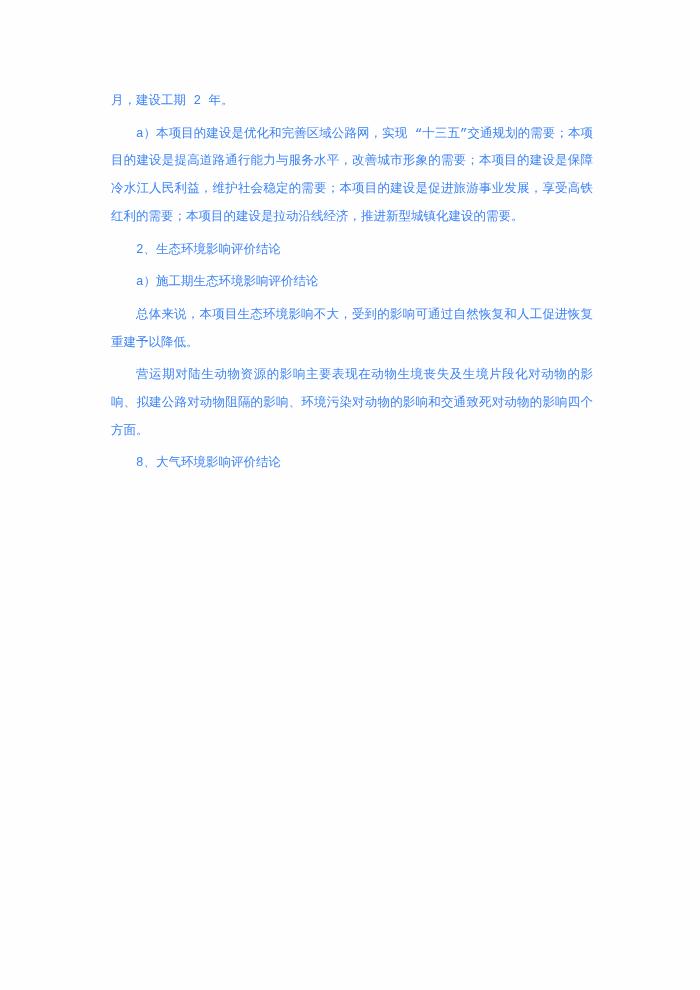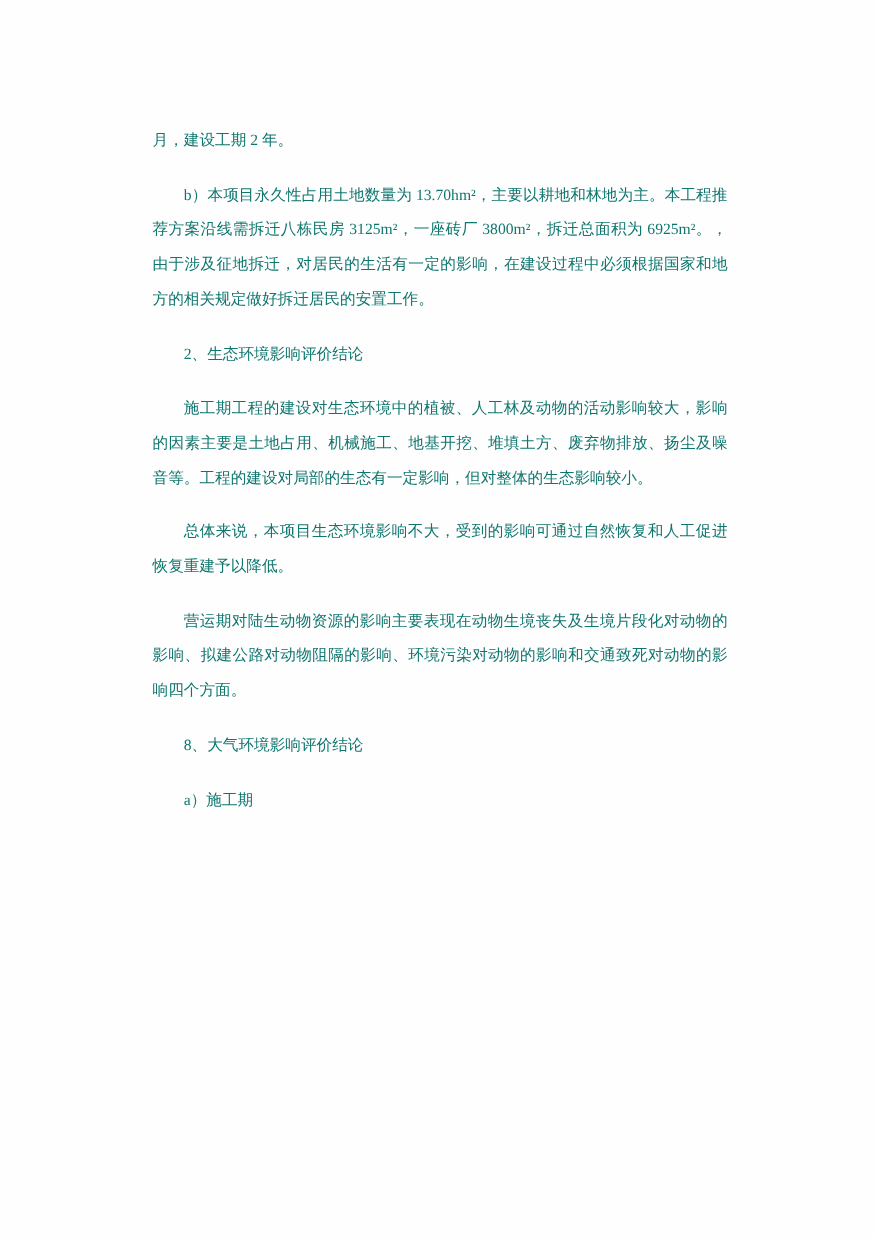--- a/index.html
+++ b/index.html
@@ -14,40 +14,40 @@
     box-sizing: border-box;
     background: #fefefe;
     padding: 83px 102px 0 106px;
     overflow: hidden;
     font-family: "Liberation Serif", "DejaVu Serif", serif;
   }
   .textcol {
     width: 492px;
   }
   p.line {
-    margin: 16px;
+    margin: 5px;
     padding: 0;
     font-size: 12.5px;
     line-height: 27.7px;
-    color: #0f766e;
+    color: #3b82f6;
     text-align: justify;
     letter-spacing: 0;
     word-break: break-all;
+    font-family: Liberation Mono, monospace;
   }
   p.indent {
     text-indent: 2em;
   }
 </style>
 </head>
 <body>
 
 <div class="page">
   <div class="textcol">
     <p class="line">月，建设工期 2 年。</p>
-    <p class="line indent">b）本项目永久性占用土地数量为 13.70hm²，主要以耕地和林地为主。本工程推荐方案沿线需拆迁八栋民房 3125m²，一座砖厂 3800m²，拆迁总面积为 6925m²。，由于涉及征地拆迁，对居民的生活有一定的影响，在建设过程中必须根据国家和地方的相关规定做好拆迁居民的安置工作。</p>
+    <p class="line indent">a）本项目的建设是优化和完善区域公路网，实现 “十三五”交通规划的需要；本项目的建设是提高道路通行能力与服务水平，改善城市形象的需要；本项目的建设是保障冷水江人民利益，维护社会稳定的需要；本项目的建设是促进旅游事业发展，享受高铁红利的需要；本项目的建设是拉动沿线经济，推进新型城镇化建设的需要。</p>
     <p class="line indent">2、生态环境影响评价结论</p>
-    <p class="line indent">施工期工程的建设对生态环境中的植被、人工林及动物的活动影响较大，影响的因素主要是土地占用、机械施工、地基开挖、堆填土方、废弃物排放、扬尘及噪音等。工程的建设对局部的生态有一定影响，但对整体的生态影响较小。</p>
+    <p class="line indent">a）施工期生态环境影响评价结论</p>
     <p class="line indent">总体来说，本项目生态环境影响不大，受到的影响可通过自然恢复和人工促进恢复重建予以降低。</p>
     <p class="line indent">营运期对陆生动物资源的影响主要表现在动物生境丧失及生境片段化对动物的影响、拟建公路对动物阻隔的影响、环境污染对动物的影响和交通致死对动物的影响四个方面。</p>
     <p class="line indent">8、大气环境影响评价结论</p>
-    <p class="line indent">a）施工期</p>
   </div>
 </div>
 
 </body></html>

